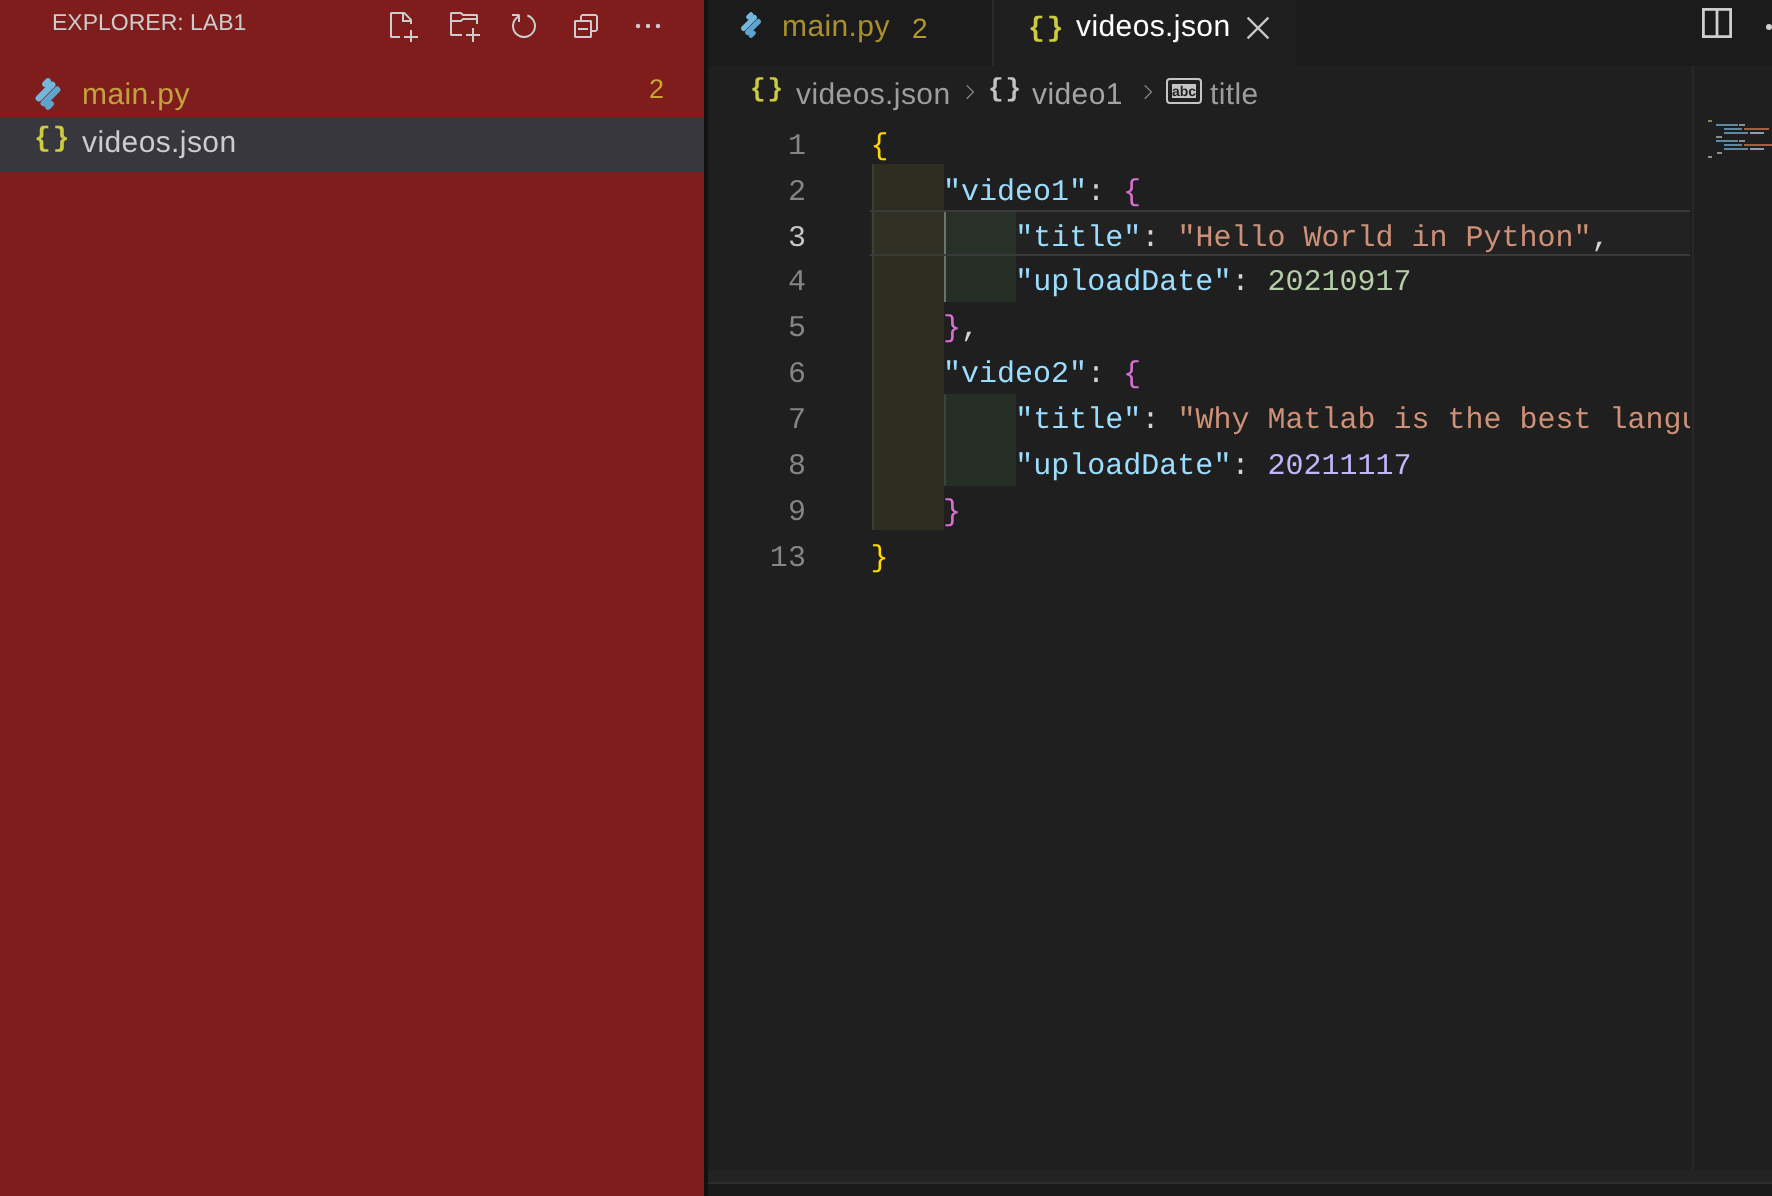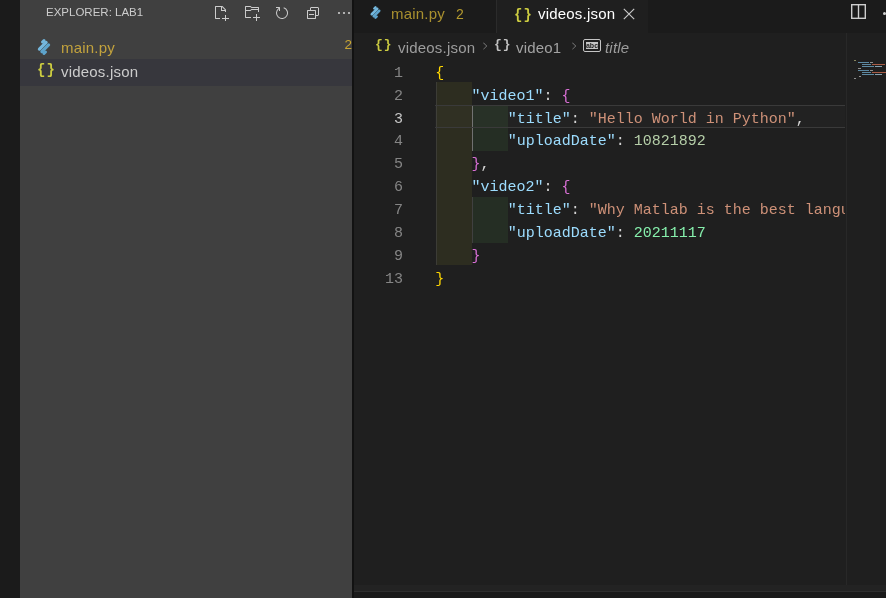--- a/index.html
+++ b/index.html
@@ -4,21 +4,21 @@
 <style>
   * { margin:0; padding:0; box-sizing:border-box; }
   html,body { width:886px; height:598px; background:#1b1b1b; overflow:hidden; }
   body { font-family:"Liberation Sans", sans-serif; position:relative; }
   .abs { position:absolute; }
   .mono { font-family:"Liberation Mono", monospace; }
 </style>
 </head>
 <body>
 
-<div class="abs" id="sidebar" style="left:0;top:0;width:352px;height:598px;background:#404040;margin-left:20px;">
+<div class="abs" id="sidebar" style="left:0;top:0;width:352px;height:598px;background:#7f1d1d;">
   <div class="abs" style="left:26px;top:6px;font-size:11.5px;color:#cccccc;letter-spacing:0;">EXPLORER: LAB1</div>
 
   <svg class="abs" style="left:193px;top:5px" width="16" height="16" viewBox="0 0 16 16" fill="#cccccc">
     <path d="M9.5 1.1l3.4 3.5.1.4v2h-1V6H8V2H3v11h4v1H2.5l-.5-.5v-12l.5-.5h6.7l.3.1zM9 2v3h2.9L9 2zm4 8h-1v3h-3v1h3v3h1v-3h3v-1h-3v-3z"></path>
   </svg>
   <svg class="abs" style="left:224px;top:5px" width="16" height="16" viewBox="0 0 16 16" fill="#cccccc">
     <path d="M14.5 2H7.71l-.85-.85L6.51 1h-5l-.5.5v11l.5.5H7v-1H1.99V6h4.49l.35-.15.86-.86H14v1.5l-.001.51h1.011V2.5l-.51-.5zm-.51 2h-6.5l-.35.15-.86.86H2v-3h4.29l.85.85.36.15H14l-.01.99zM13 16h-1v-3H9v-1h3V9h1v3h3v1h-3v3z"></path>
   </svg>
   <svg class="abs" style="left:254px;top:5px" width="16" height="16" viewBox="0 0 16 16" fill="#cccccc">
     <path d="M4.681 3H2V2h3.5l.5.5V6H5V4a5 5 0 1 0 4.53-.761l.302-.954A6 6 0 1 1 4.681 3z"></path>
@@ -94,21 +94,21 @@
     <div class="abs mono" style="left:141px;top:4px;font-size:13px;color:#c2c2c2;font-weight:bold;letter-spacing:1px;">{}</div>
     <div class="abs" style="left:163px;top:6px;font-size:15px;letter-spacing:0.2px;color:#a3a3a3;">video1</div>
     <svg class="abs" style="left:216px;top:8px" width="10" height="10" viewBox="0 0 16 16" fill="#8a8a8a">
         <path d="M5.7 13.7L5 13l5-5-5-5 .7-.7L11.4 8l-5.7 5.7z"></path>
       </svg>
     <svg class="abs" style="left:230px;top:6px" width="18" height="13" viewBox="0 0 18 13">
       <rect x="0.5" y="0.5" width="17" height="12" rx="1.5" fill="none" stroke="#c5c5c5" stroke-width="1"></rect>
       <rect x="3" y="3" width="12" height="7" fill="#c5c5c5"></rect>
       <text x="9" y="9" font-size="7" font-weight="bold" fill="#1f1f1f" text-anchor="middle" font-family="Liberation Sans">abc</text>
     </svg>
-    <div class="abs" style="left:252px;top:6px;font-size:15px;letter-spacing:0.2px;color:#9d9d9d;font-style:italic;">title</div>
+    <div class="abs" style="left:252px;top:6px;font-size:15px;letter-spacing:0.2px;color:#9d9d9d;">title</div>
   </div>
 
   <div class="abs" id="code" style="left:0;top:59.35px;width:533px;height:530px;">
 
     <div class="abs" style="left:82.6px;top:22.9px;width:36.2px;height:183.2px;background:#2d2d20;"></div>
     <div class="abs" style="left:118.8px;top:45.8px;width:36.2px;height:45.8px;background:#252e24;"></div>
     <div class="abs" style="left:118.8px;top:137.4px;width:36.2px;height:45.8px;background:#252e24;"></div>
 
     <div class="abs" style="left:82.6px;top:22.9px;width:1px;height:183.2px;background:#3c3c36;"></div>
     <div class="abs" style="left:118.8px;top:45.8px;width:1px;height:45.8px;background:#707070;"></div>
@@ -126,25 +126,25 @@
         <div>7</div>
         <div>8</div>
         <div>9</div>
         <div>13</div>
     </div>
 
     <div class="abs mono" id="lines" style="left:82.3px;top:3.4px;width:409.9px;font-size:15px;line-height:22.9px;letter-spacing:0;overflow:hidden;height:229px;color:#d4d4d4;">
         <div><span style="color:#ffd700">{</span></div>
         <div><span class="tab"></span><span style="color:#9cdcfe">"video1"</span>: <span style="color:#da70d6">{</span></div>
         <div><span class="tab"></span><span class="tab"></span><span style="color:#9cdcfe">"title"</span>: <span style="color:#ce9178">"Hello World in Python"</span>,</div>
-        <div><span class="tab"></span><span class="tab"></span><span style="color:#9cdcfe">"uploadDate"</span>: <span style="color:#b5cea8">10821892</span></div>
+        <div><span class="tab"></span><span class="tab"></span><span style="color:#9cdcfe">"uploadDate"</span>: <span style="color:#b5cea8">20210917</span></div>
         <div><span class="tab"></span><span style="color:#da70d6">}</span>,</div>
         <div><span class="tab"></span><span style="color:#9cdcfe">"video2"</span>: <span style="color:#da70d6">{</span></div>
         <div><span class="tab"></span><span class="tab"></span><span style="color:#9cdcfe">"title"</span>: <span style="color:#ce9178">"Why Matlab is the best language"</span></div>
-        <div><span class="tab"></span><span class="tab"></span><span style="color:#9cdcfe">"uploadDate"</span>: <span style="color:#86efac">20211117</span></div>
+        <div><span class="tab"></span><span class="tab"></span><span style="color:#9cdcfe">"uploadDate"</span>: <span style="color:#c4b5fd">20211117</span></div>
         <div><span class="tab"></span><span style="color:#da70d6">}</span></div>
         <div><span style="color:#ffd700">}</span></div>
       </div>
   </div>
 
   <div class="abs" id="minimap" style="left:493px;top:33px;width:40px;height:552px;">
     <div class="abs" style="left:0;top:0;width:1px;height:552px;background:#282828;"></div>
   </div>
 
   <div class="abs" style="left:0;top:585px;width:533px;height:7px;background:#232323;border-bottom:1px solid #2e2e2e;"></div>

